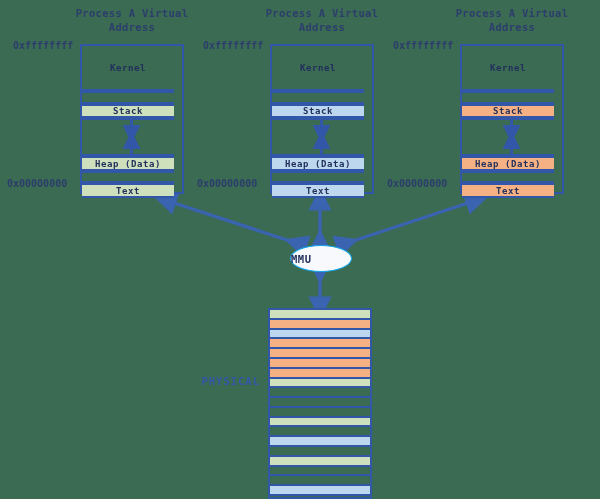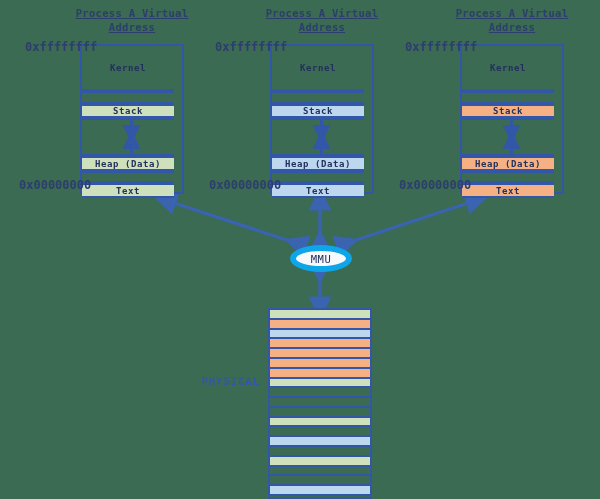--- a/index.html
+++ b/index.html
@@ -14,21 +14,20 @@
   .svg-layer{position:absolute;left:0;top:0;width:600px;height:499px;}
   .proc-title{
     position:absolute;
     width:170px;
     text-align:center;
     font-size:10.5px;
     font-weight:bold;
     color:#2c3e6b;
     line-height:14px;
     letter-spacing:.3px;
-    text-decoration:underline;
   }
   .addr-space{
     position:absolute;
     border:2.5px solid #3257a8;
     box-sizing:border-box;
     background:transparent;
   }
   .seg{
     position:absolute;
     left:0;right:8px;
@@ -39,37 +38,36 @@
     font-size:9px;
     font-weight:bold;
     color:#22305c;
     letter-spacing:.6px;
     white-space:nowrap;
   }
   .seg.kernel{border-top:none;background:transparent;}
   .seg.filled{}
   .addr-label{
     position:absolute;
-    font-size:12px;
+    font-size:10px;
     font-weight:bold;
     color:#2c3e6b;
     white-space:nowrap;
     letter-spacing:0px;
-    margin-left:12px;
   }
 
   
   .mmu{
     position:absolute;
     width:62px;height:27px;
-    border:6px solid #0ea5e9;
+    border:1px solid #0ea5e9;
     border-radius:50%;
     background:#f7f9fc;
-    display:flex;align-items:center;justify-content:center;
-    font-size:10.5px;font-weight:normal;
+    display:flex;align-items:center;justify-content:flex-start;
+    font-size:10.5px;font-weight:bold;
     color:#22305c;
     letter-spacing:.5px;
     box-sizing:border-box;
   }
 
   
   .phys{
     position:absolute;
     border:2.5px solid #3257a8;
     box-sizing:border-box;

